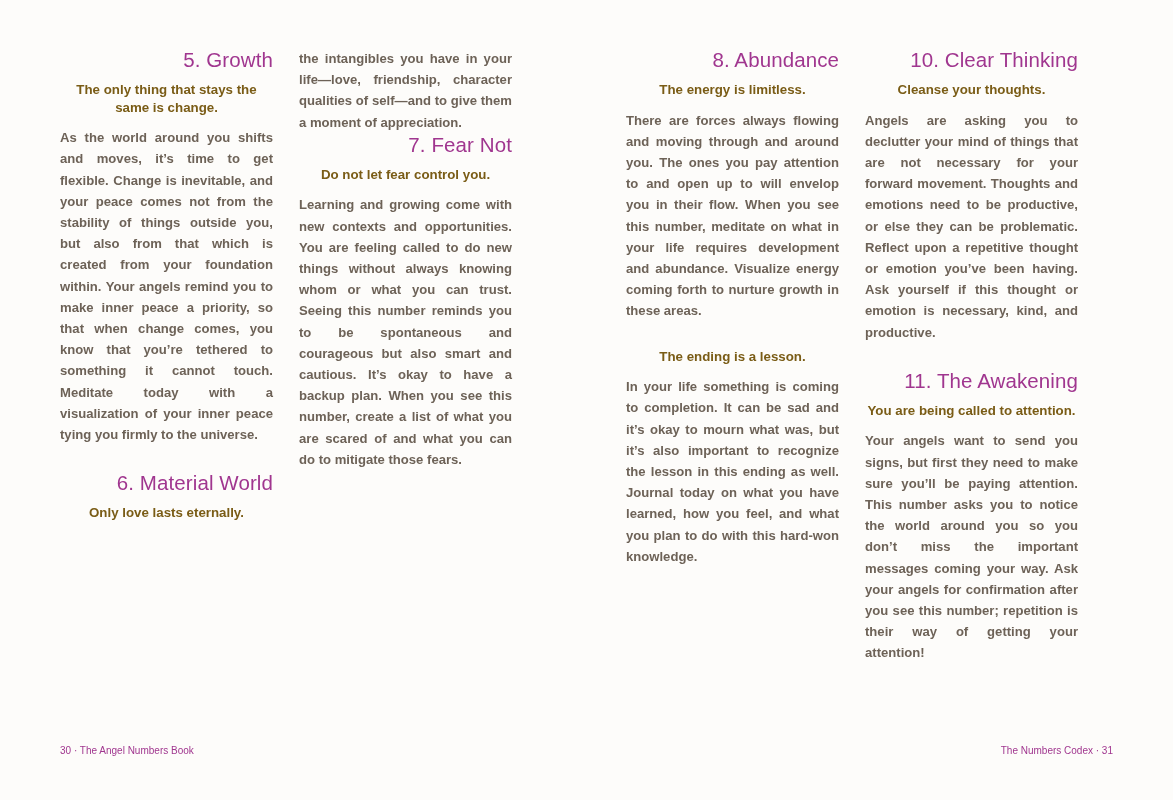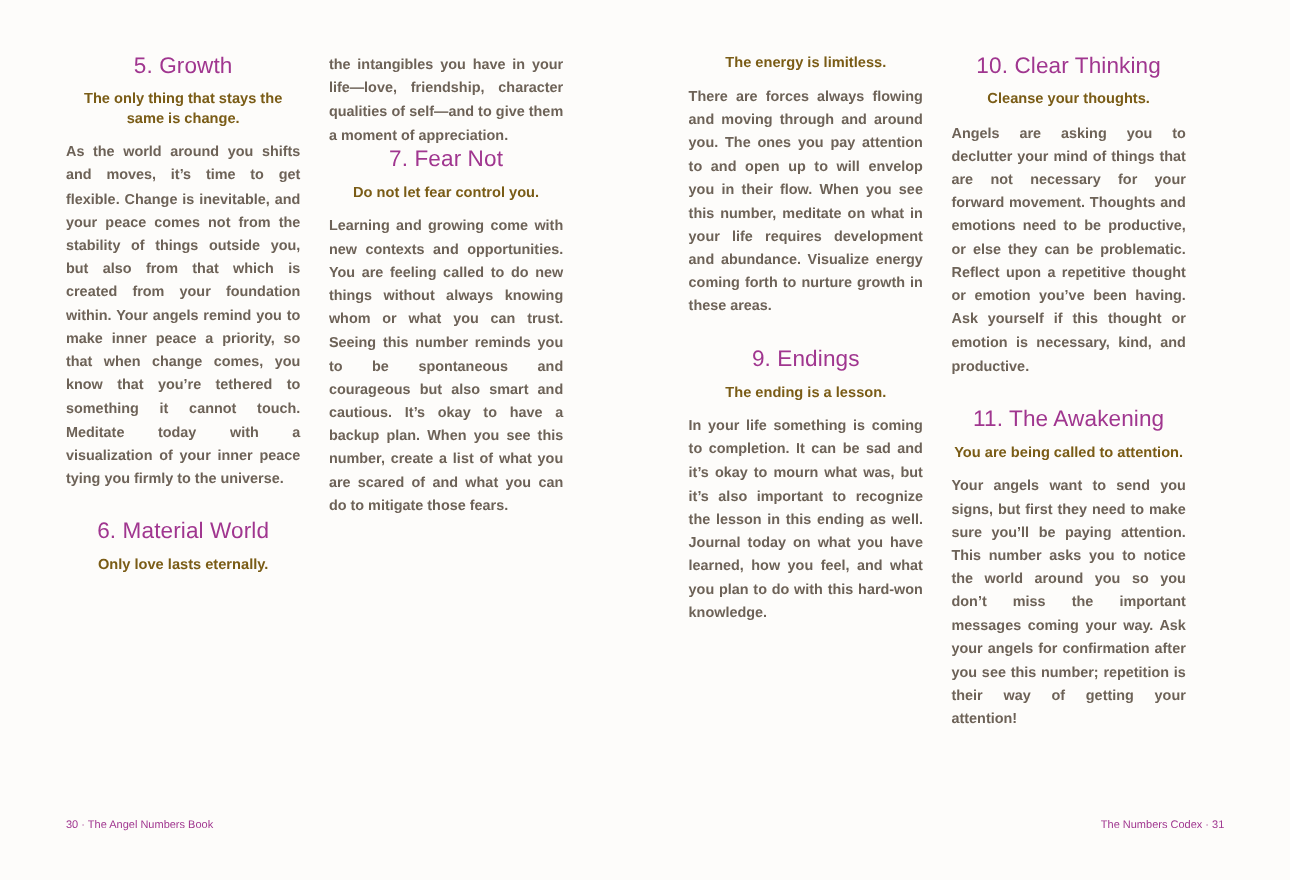--- a/index.html
+++ b/index.html
@@ -42,21 +42,21 @@
     width: 213px;
   }
   .col-r {
     width: 213px;
   }
   h2.entry-title {
     font-family: "Liberation Sans", sans-serif;
     font-weight: 400;
     color: #a0368f;
     font-size: 20.5px;
-    text-align: center;
+    text-align: right;
     margin: 0 0 9px 0;
     letter-spacing: 0.1px;
   }
   h3.entry-sub {
     font-family: Liberation Sans, sans-serif;
     font-weight: 700;
     color: #7a5c16;
     font-size: 13.3px;
     text-align: center;
     margin: 0 0 11px 0;
@@ -133,26 +133,26 @@
 
     <div class="folio folio-left">30 · The Angel Numbers Book</div>
   </div>
 
   <div class="page page-right">
     <div class="cols">
 
       <div class="col-r">
 
         <div class="entry">
+          <h2 class="entry-title">8. Abundance</h2>
           <h3 class="entry-sub">The energy is limitless.</h3>
           <p class="entry-body">There are forces always flowing and moving through and around you. The ones you pay attention to and open up to will envelop you in their flow. When you see this number, meditate on what in your life requires development and abundance. Visualize energy coming forth to nurture growth in these areas.</p>
         </div>
 
         <div class="entry">
-          <h2 class="entry-title">9. Endings</h2>
           <h3 class="entry-sub">The ending is a lesson.</h3>
           <p class="entry-body">In your life something is coming to completion. It can be sad and it’s okay to mourn what was, but it’s also important to recognize the lesson in this ending as well. Journal today on what you have learned, how you feel, and what you plan to do with this hard-won knowledge.</p>
         </div>
 
       </div>
 
       <div class="col-r">
 
         <div class="entry">
           <h2 class="entry-title">10. Clear Thinking</h2>

